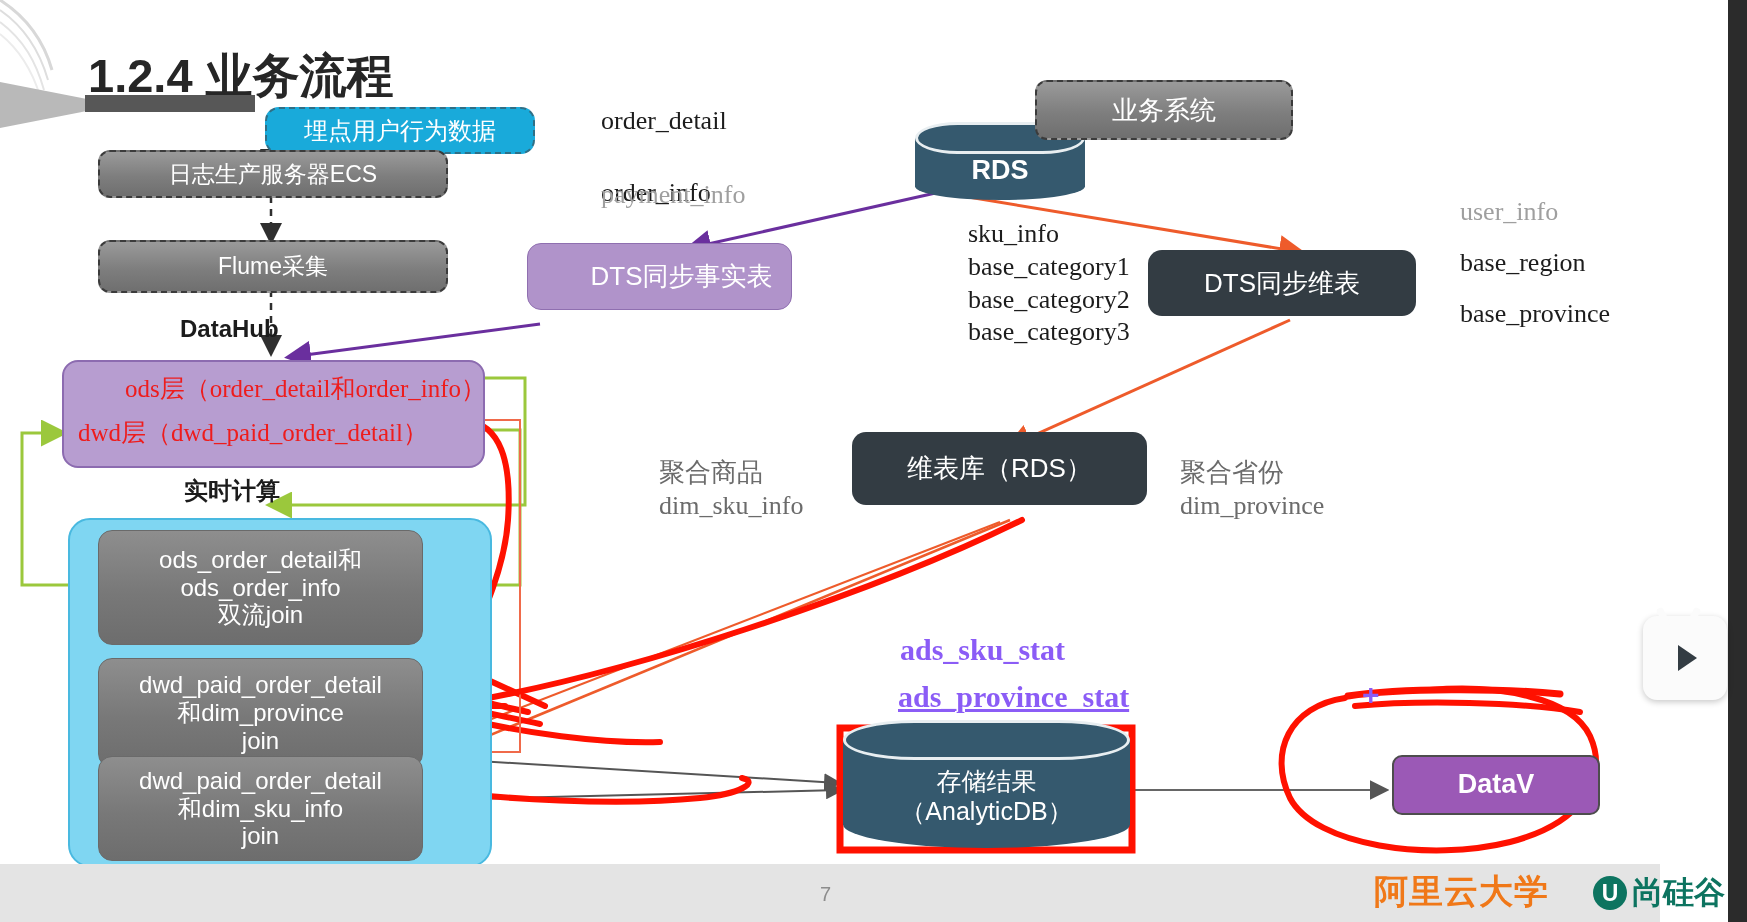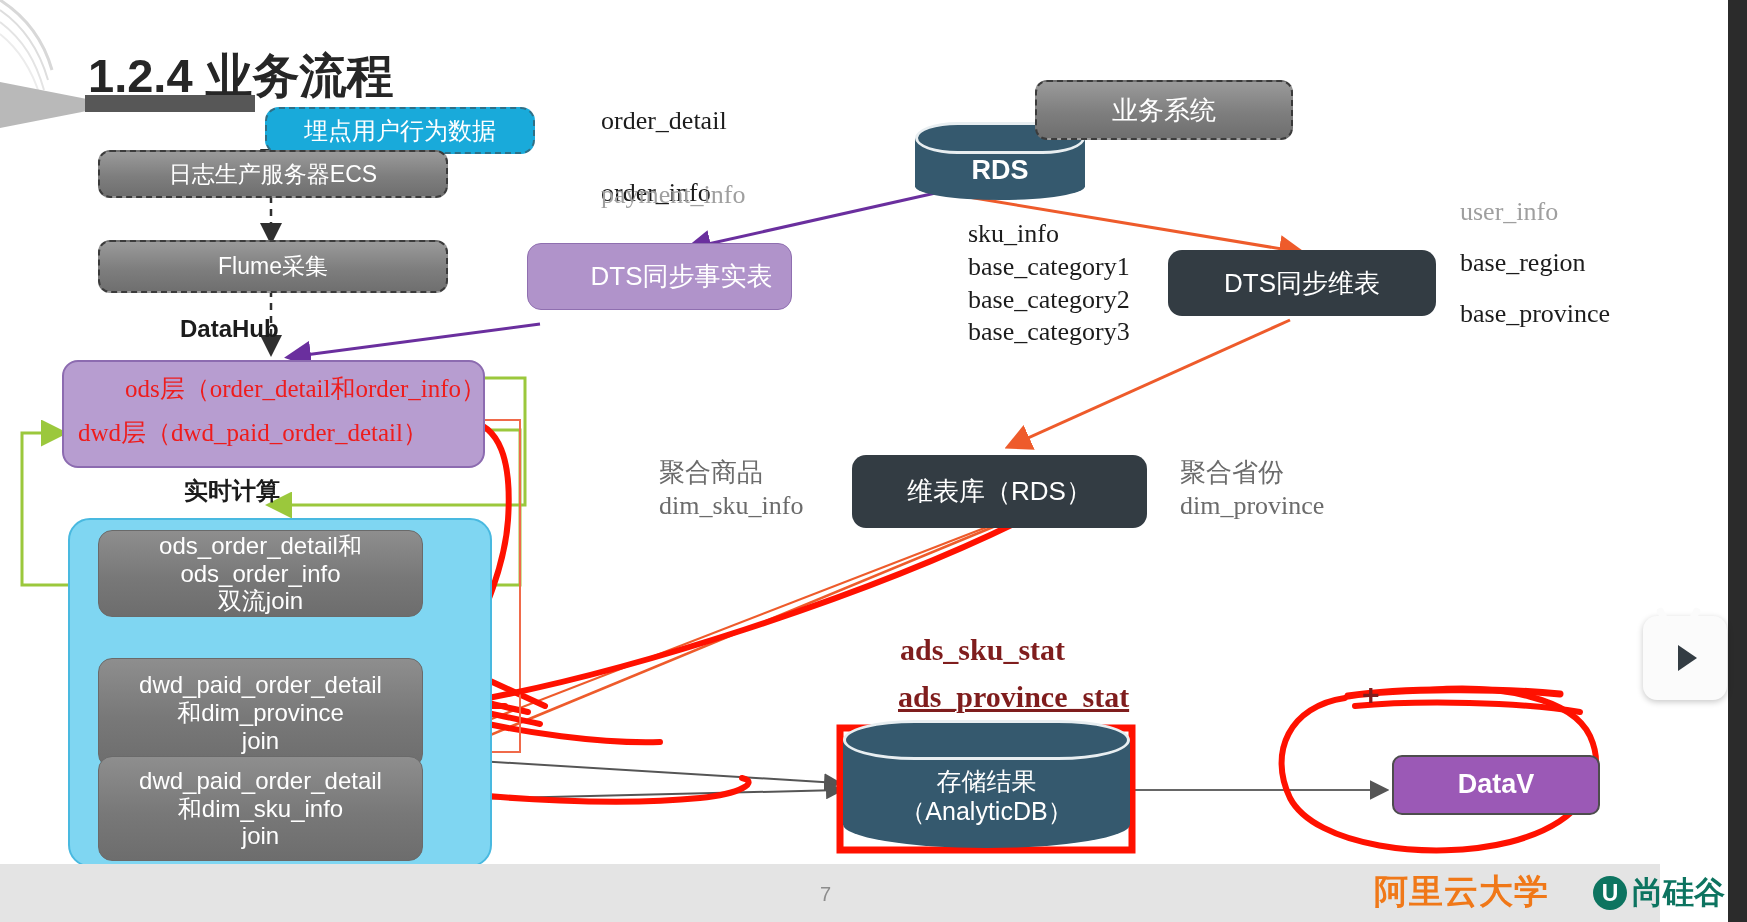--- a/index.html
+++ b/index.html
@@ -123,21 +123,21 @@
     position: absolute;
     white-space: pre;
     line-height: 1.28;
   }
   .serif {
     font-family: "Liberation Serif", "DejaVu Serif", serif;
   }
   .lbl-dark   { color: #1c1c1c; }
   .lbl-gray   { color: #9f9f9f; }
   .lbl-medium { color: #6b6b6b; }
-  .lbl-red    { color: #7f1d1d; }
+  .lbl-red    { color: #8b5cf6; }
   .bold       { font-weight: bold; margin-left: 32px; }
 
   
   .cyl {
     position: absolute;
   }
   .cyl .body {
     position: absolute;
     left: 0; right: 0;
     background: #35596e;
@@ -357,21 +357,21 @@
   <div class="lbl bold lbl-dark" style="left:148px; top:314px; font-size:24px;">DataHub</div>
 
   <div class="node node-ods" style="left:62px; top:360px; width:423px; height:108px;"></div>
   <div class="ods-text" style="left:78px; top:372px;margin-left:47px;">ods层（order_detail和order_info）</div>
   <div class="ods-text" style="left:78px; top:416px;">dwd层（dwd_paid_order_detail）</div>
 
   <div class="lbl bold lbl-dark" style="left:152px; top:476px; font-size:24px;">实时计算</div>
 
   <div class="cyan-box" style="left:68px; top:518px; width:420px; height:345px;"></div>
 
-  <div class="node node-gray-solid" style="left:98px; top:530px; width:325px; height:87px; white-space:pre-line; font-size:24px;">
+  <div class="node node-gray-solid" style="left:98px; top:530px; width:325px; height:115px; white-space:pre-line; font-size:24px;">
     <span>ods_order_detail和
 ods_order_info
 双流join</span>
   </div>
 
   <div class="node node-gray-solid" style="left:98px; top:658px; width:325px; height:110px; white-space:pre-line; font-size:24px;">
     <span>dwd_paid_order_detail
 和dim_province
 join</span>
   </div>
@@ -399,32 +399,32 @@
 
   <div class="node node-gray" style="left:1035px; top:80px; width:258px; height:60px; font-size:26px;">
     <span>业务系统</span>
   </div>
 
   <div class="lbl serif lbl-dark" style="left:968px; top:218px; font-size:26px; line-height:1.26;">sku_info
 base_category1
 base_category2
 base_category3</div>
 
-  <div class="node node-dark" style="left:1148px; top:250px; width:268px; height:66px;margin-left:20px;">
+  <div class="node node-dark" style="left:1148px; top:250px; width:268px; height:66px;">
     <span>DTS同步维表</span>
   </div>
 
   <div class="lbl serif lbl-gray" style="left:1460px; top:195px; font-size:26px;">user_info</div>
   <div class="lbl serif lbl-dark" style="left:1460px; top:246px; font-size:26px;">base_region</div>
   <div class="lbl serif lbl-dark" style="left:1460px; top:297px; font-size:26px;">base_province</div>
 
   <div class="lbl lbl-medium" style="left:659px; top:456px; font-size:26px;">聚合商品</div>
   <div class="lbl serif lbl-medium" style="left:659px; top:489px; font-size:26px;">dim_sku_info</div>
 
-  <div class="node node-dark" style="left:852px; top:455px; width:295px; height:73px;">
+  <div class="node node-dark" style="left:852px; top:432px; width:295px; height:73px;">
     <span>维表库（RDS）</span>
   </div>
 
   <div class="lbl lbl-medium" style="left:1180px; top:456px; font-size:26px;">聚合省份</div>
   <div class="lbl serif lbl-medium" style="left:1180px; top:489px; font-size:26px;">dim_province</div>
 
   <div class="lbl serif lbl-red bold" style="left:868px; top:631px; font-size:30px;">ads_sku_stat</div>
   <div class="lbl serif lbl-red bold" style="left:866px; top:678px; font-size:30px;text-decoration:underline;">ads_province_stat</div>
 
   <div class="cyl" style="left:843px; top:720px; width:287px; height:128px;">

